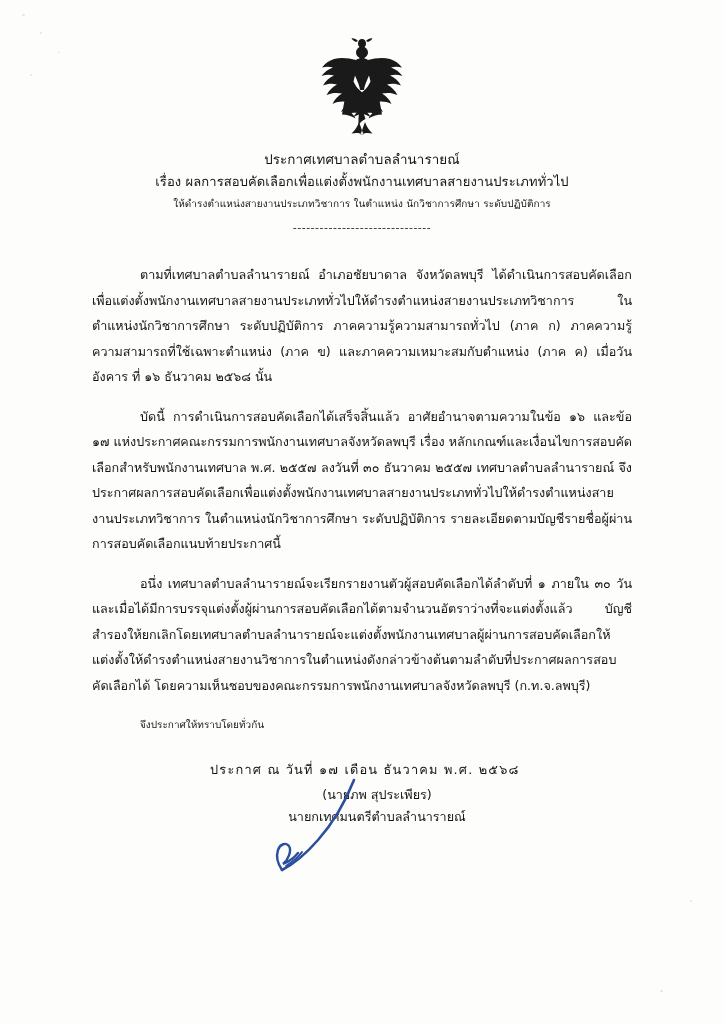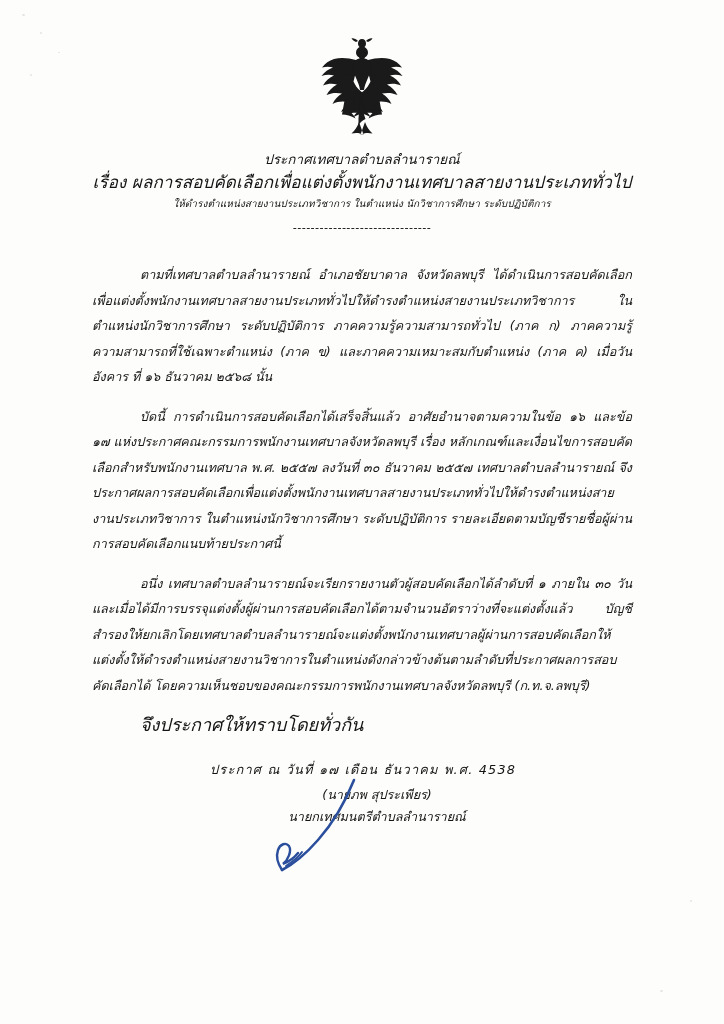--- a/index.html
+++ b/index.html
@@ -22,21 +22,20 @@
     position: absolute;
     background: #cfcfcf;
     border-radius: 50%;
     opacity: 0.55;
   }
   .doc-body {
     position: absolute;
     left: 0;
     top: 0;
     width: 724px;
-    font-style: italic;
   }
   
   .emblem {
     width: 120px;
     height: 105px;
     margin: 36px auto 0 auto;
     display: block;
   }
   
   .heading-block {
@@ -44,21 +43,21 @@
     color: #141414;
     margin-top: 8px;
   }
   .heading-line {
     font-size: 13.2px;
     line-height: 22px;
     letter-spacing: 0.1px;
     white-space: nowrap;
   }
   .heading-line.l1 { font-size: 13.4px; }
-  .heading-line.l2 { font-size: 17px; }
+  .heading-line.l2 { font-size: 13px; }
   .heading-line.l3 { font-size: 10px; }
   .rule-dashes {
     text-align: center;
     font-size: 11px;
     letter-spacing: 0.5px;
     color: #262626;
     margin-top: 6px;
   }
   
   .content {
@@ -72,21 +71,21 @@
     line-height: 25.5px;
     text-align: justify;
     text-justify: inter-word;
   }
   p.para .indent {
     display: inline-block;
     width: 48px;
   }
   p.single {
     margin: 0 0 10px 0;
-    font-size: 18px;
+    font-size: 10px;
     line-height: 25px;
   }
   p.single .indent {
     display: inline-block;
     width: 48px;
   }
   
   .dateline {
     margin: 22px 0 0 0;
     font-size: 12.8px;
@@ -174,21 +173,21 @@
     <div class="content">
 
       <p class="para"><span class="indent"></span><span>ตามที่เทศบาลตำบลลำนารายณ์ อำเภอชัยบาดาล จังหวัดลพบุรี ได้ดำเนินการสอบคัดเลือกเพื่อแต่งตั้งพนักงานเทศบาลสายงานประเภททั่วไปให้ดำรงตำแหน่งสายงานประเภทวิชาการ ในตำแหน่งนักวิชาการศึกษา ระดับปฏิบัติการ ภาคความรู้ความสามารถทั่วไป (ภาค ก) ภาคความรู้ความสามารถที่ใช้เฉพาะตำแหน่ง (ภาค ข) และภาคความเหมาะสมกับตำแหน่ง (ภาค ค) เมื่อวันอังคาร ที่ ๑๖ ธันวาคม ๒๕๖๘ นั้น</span></p>
 
       <p class="para"><span class="indent"></span><span>บัดนี้ การดำเนินการสอบคัดเลือกได้เสร็จสิ้นแล้ว อาศัยอำนาจตามความในข้อ ๑๖ และข้อ ๑๗ แห่งประกาศคณะกรรมการพนักงานเทศบาลจังหวัดลพบุรี เรื่อง หลักเกณฑ์และเงื่อนไขการสอบคัดเลือกสำหรับพนักงานเทศบาล พ.ศ. ๒๕๕๗ ลงวันที่ ๓๐ ธันวาคม ๒๕๕๗ เทศบาลตำบลลำนารายณ์ จึงประกาศผลการสอบคัดเลือกเพื่อแต่งตั้งพนักงานเทศบาลสายงานประเภททั่วไปให้ดำรงตำแหน่งสายงานประเภทวิชาการ ในตำแหน่งนักวิชาการศึกษา ระดับปฏิบัติการ รายละเอียดตามบัญชีรายชื่อผู้ผ่านการสอบคัดเลือกแนบท้ายประกาศนี้</span></p>
 
       <p class="para"><span class="indent"></span><span>อนึ่ง เทศบาลตำบลลำนารายณ์จะเรียกรายงานตัวผู้สอบคัดเลือกได้ลำดับที่ ๑ ภายใน ๓๐ วัน และเมื่อได้มีการบรรจุแต่งตั้งผู้ผ่านการสอบคัดเลือกได้ตามจำนวนอัตราว่างที่จะแต่งตั้งแล้ว บัญชีสำรองให้ยกเลิกโดยเทศบาลตำบลลำนารายณ์จะแต่งตั้งพนักงานเทศบาลผู้ผ่านการสอบคัดเลือกให้แต่งตั้งให้ดำรงตำแหน่งสายงานวิชาการในตำแหน่งดังกล่าวข้างต้นตามลำดับที่ประกาศผลการสอบคัดเลือกได้ โดยความเห็นชอบของคณะกรรมการพนักงานเทศบาลจังหวัดลพบุรี (ก.ท.จ.ลพบุรี)</span></p>
 
       <p class="single"><span class="indent"></span><span>จึงประกาศให้ทราบโดยทั่วกัน</span></p>
 
-      <div class="dateline">ประกาศ  ณ  วันที่  ๑๗  เดือน  ธันวาคม  พ.ศ.  4538</div>
+      <div class="dateline">ประกาศ  ณ  วันที่  ๑๗  เดือน  ธันวาคม  พ.ศ.  ๒๕๖๘</div>
 
       <div class="sig-area">
         <svg class="sig-ink" viewBox="0 0 150 110" aria-hidden="true">
           <path d="M112 2 C104 22, 92 44, 76 62 C62 78, 48 88, 40 92" fill="none" stroke="#2b4f9c" stroke-width="2.6" stroke-linecap="round"></path>
           <path d="M40 92 C36 86, 34 78, 36 72 C38 66, 44 64, 47 68 C50 73, 46 82, 41 86
                    C46 84, 52 80, 56 75" fill="none" stroke="#2b4f9c" stroke-width="2.4" stroke-linecap="round"></path>
           <path d="M44 88 C50 84, 56 80, 60 74" fill="none" stroke="#2b4f9c" stroke-width="2" stroke-linecap="round"></path>
         </svg>
 
         <div class="sig-wrap">

